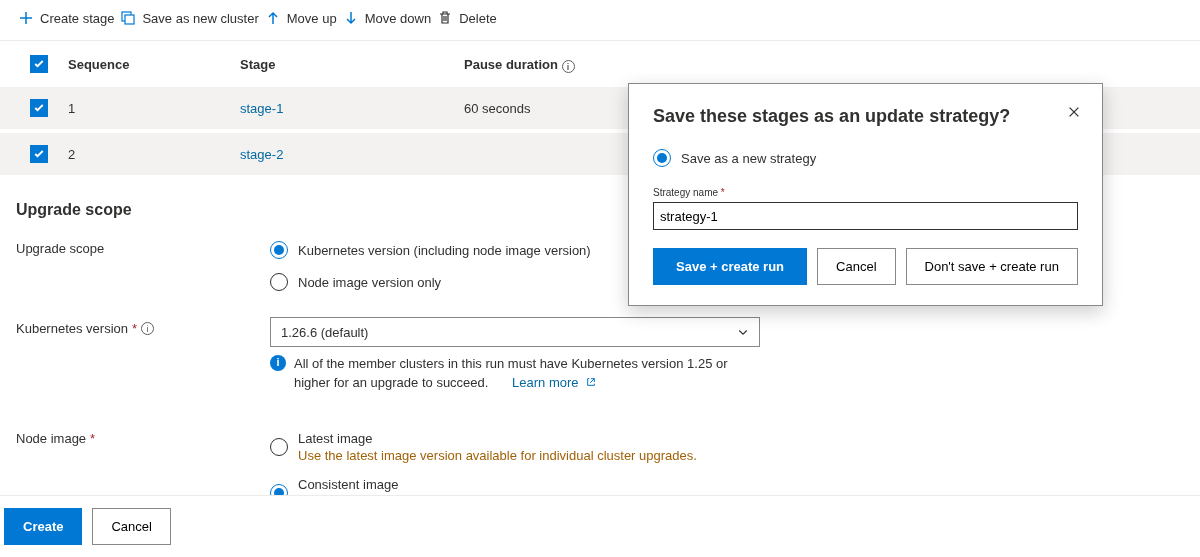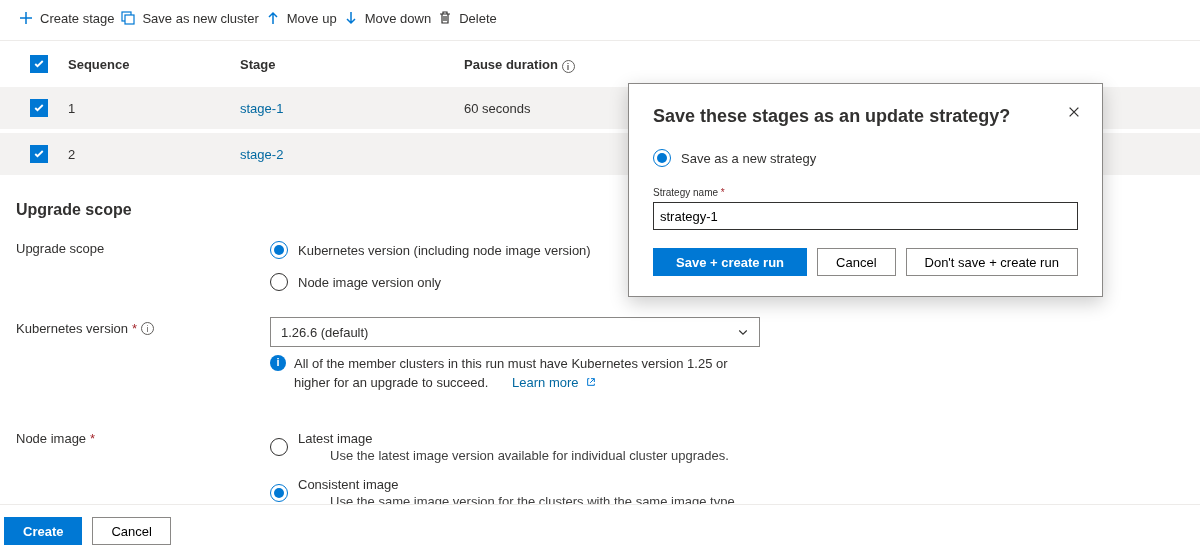--- a/index.html
+++ b/index.html
@@ -82,21 +82,21 @@
   }
   .form-ctrl { flex: 1; max-width: 540px; }
 
   .radio-row { display:flex; align-items:center; gap:10px; padding:4px 0 10px; cursor:pointer; }
   .radio {
     width:18px; height:18px; border:1px solid #323130; border-radius:50%;
     display:inline-flex; align-items:center; justify-content:center; flex-shrink:0;
   }
   .radio.selected { border-color:#0078d4; }
   .radio.selected::after { content:""; width:10px; height:10px; background:#0078d4; border-radius:50%; }
-  .radio-sub { color:#404040; font-size:13px; margin-top:2px;margin-left:32px; }
+  .radio-sub { color:#a16207; font-size:13px; margin-top:2px; }
 
   .select {
     width: 490px; height: 30px;
     border:1px solid #8a8886;
     display:flex; align-items:center; justify-content:space-between;
     padding: 0 10px; cursor:pointer; background:#fff;gap:46px;
   }
   .select svg { width:12px; height:12px; stroke:#323130; fill:none; }
 
   .helper {
@@ -111,21 +111,21 @@
   .learn-more { color:#0369a1; cursor:pointer;margin-left:20px; }
   .ext-icon { display:inline-block; width:10px; height:10px; margin-left:4px; }
 
   
   .footer {
     position:absolute; bottom:0; left:0; right:0;
     border-top:1px solid #edebe9;
     padding:12px 4px; display:flex; gap:10px; background:#fff;
   }
   .btn {
-    height:28px; padding:0 18px; border:1px solid #8a8886;
+    height:37px; padding:0 18px; border:1px solid #8a8886;
     background:#fff; cursor:pointer; font:inherit;
   }
   .btn.primary { background:#0078d4; border-color:#0078d4; color:#fff; font-weight:600; }
 
   
   .dialog {
     position:absolute; top:35px; left:628px; width:475px;
     background:#fff; border:1px solid #8a8886;
     box-shadow: 0 6px 18px rgba(0,0,0,0.2);
     padding: 22px 24px 20px;

